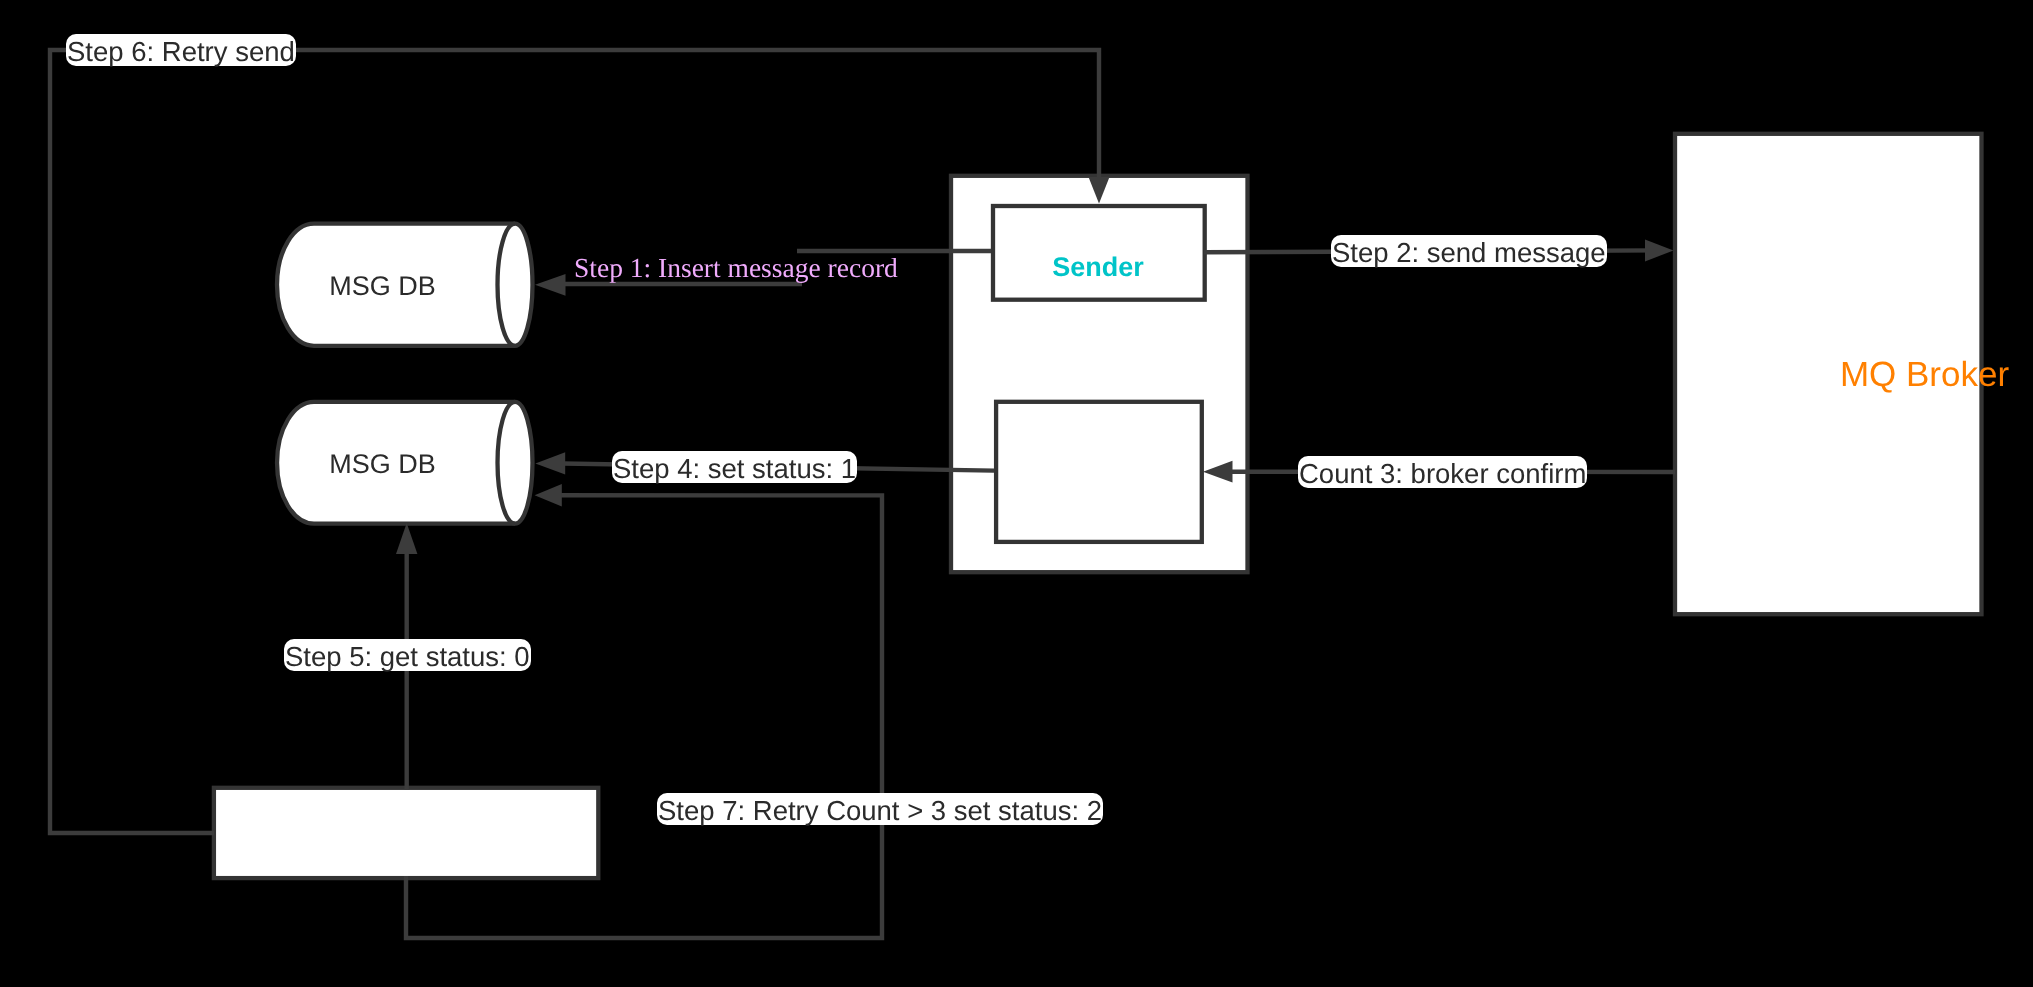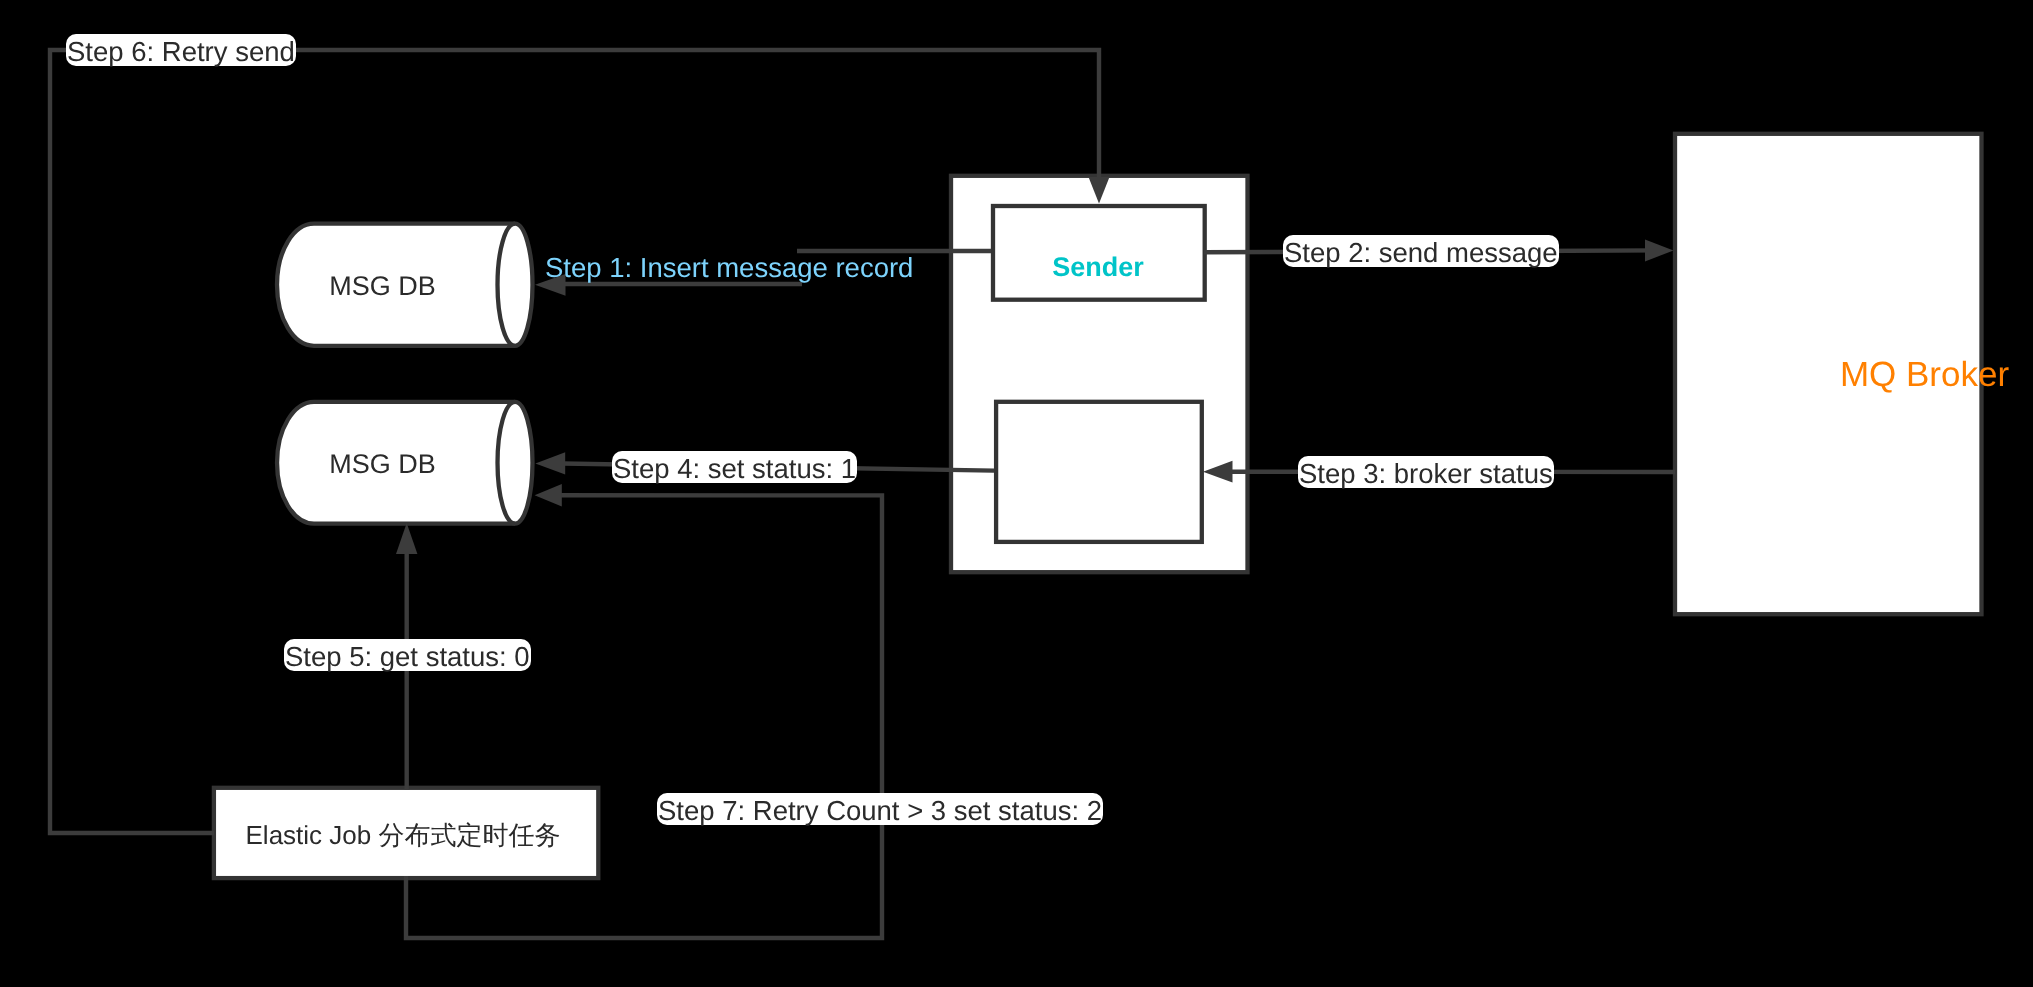--- a/index.html
+++ b/index.html
@@ -65,27 +65,26 @@
   <div class="node-label" style="left:270px; top:271px; width:225px; font-size:27px; color:#2b2b2b;">MSG DB</div>
 
   <div class="node-label" style="left:270px; top:449px; width:225px; font-size:27px; color:#2b2b2b;">MSG DB</div>
 
 
   <div class="node-label" style="left:993px; top:242px; width:210px; font-size:27px; line-height:27px; font-weight:bold; color:#00c4c8;margin-top:12px;">Sender</div>
 
 
   <div class="node-label" style="left:1771px; top:357px; width:307px; font-size:35px; line-height:36px; color:#ff8000;">MQ Broker</div>
 
-  <div class="node-label" style="left:211px; top:822px; width:384px; font-size:26px; line-height:26px; color:#2b2b2b;">Elastic Job 分布式定时任务</div>
 
-  <div class="edge-label" style="left:544px; top:250px; color:#7dd3fc;">Step 1: Insert message record</div>
+  <div class="edge-label" style="left:573px; top:250px; color:#f0abfc;font-family:Liberation Serif, serif;">Step 1: Insert message record</div>
 
-  <div class="edge-label boxed" style="left:1283px; top:235px;">Step 2: send message</div>
+  <div class="edge-label boxed" style="left:1331px; top:235px;">Step 2: send message</div>
 
-  <div class="edge-label boxed" style="left:1298px; top:456px;">Step 3: broker status</div>
+  <div class="edge-label boxed" style="left:1298px; top:456px;">Count 3: broker confirm</div>
 
   <div class="edge-label boxed" style="left:612px; top:451px;">Step 4: set status: 1</div>
 
   <div class="edge-label boxed" style="left:284px; top:639px;">Step 5: get status: 0</div>
 
   <div class="edge-label boxed" style="left:66px; top:34px;">Step 6: Retry send</div>
 
   <div class="edge-label boxed" style="left:657px; top:793px;">Step 7: Retry Count &gt; 3 set status: 2</div>
 </div>
 

